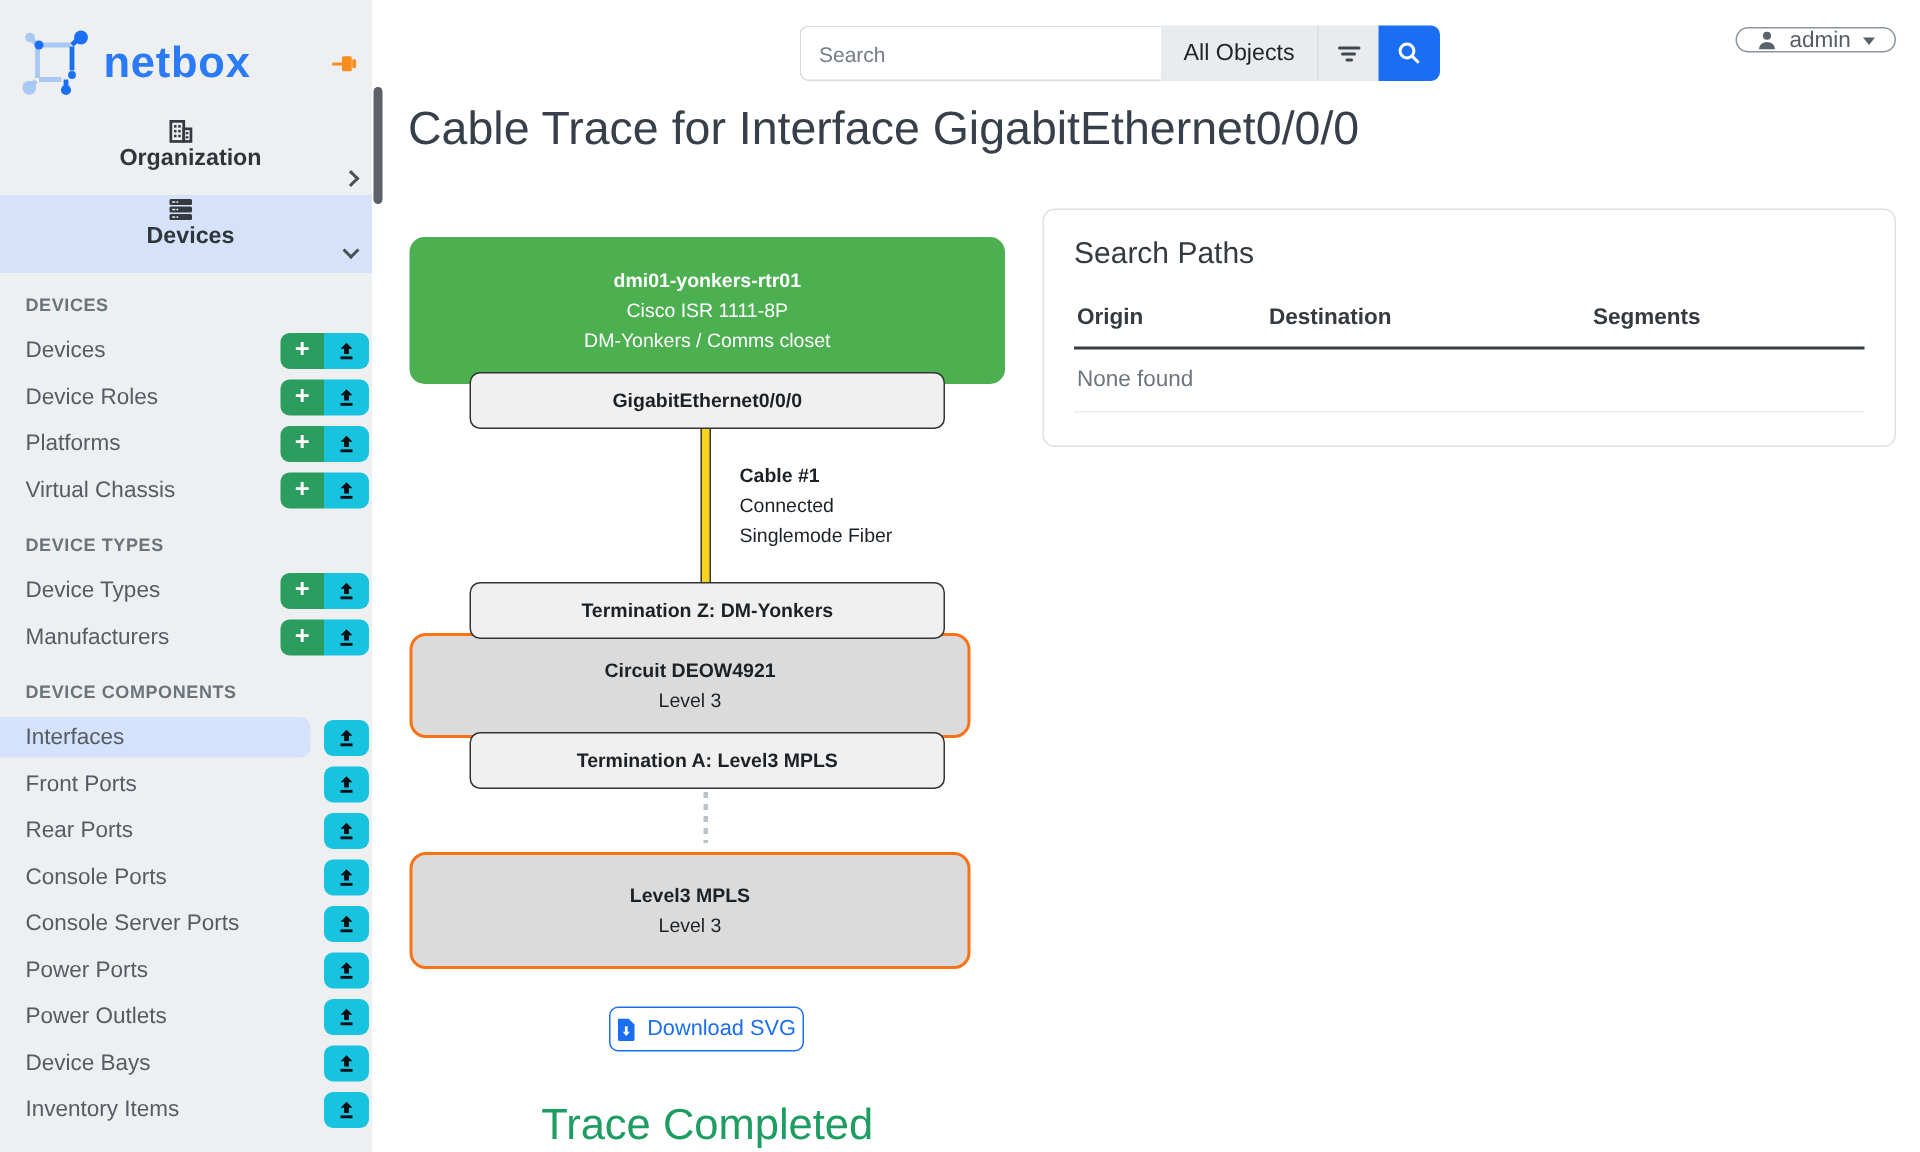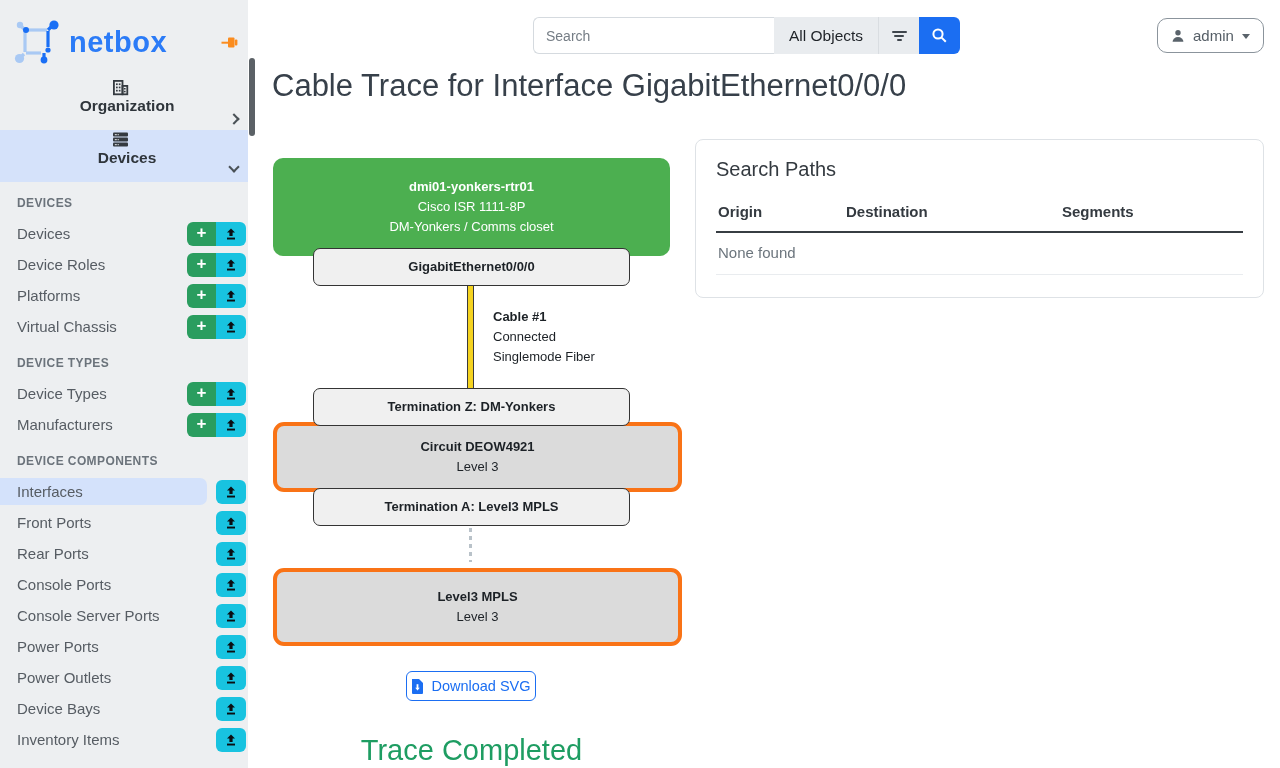--- a/index.html
+++ b/index.html
@@ -53,21 +53,21 @@
   .scope { height:37px; padding:0 15px; background:#e9ecef; border:none; font-size:15.5px;
               color:#1f2328; cursor:pointer; font-family:inherit; }
   .filterbtn { width:41px; height:37px; background:#e9ecef; border:none;
               border-left:1px solid #d9dde1; cursor:pointer; display:flex; flex-direction:column;
               align-items:center; justify-content:center; gap:2px; }
   .filterbtn i { display:block; height:2px; background:#3f464d; border-radius:1px; }
   .filterbtn i:nth-child(1){width:15px;} .filterbtn i:nth-child(2){width:10px;} .filterbtn i:nth-child(3){width:5px;}
   .searchbtn { width:41px; height:37px; background:#1b6ef2; border:none; border-radius:0 6px 6px 0;
               cursor:pointer; display:flex; align-items:center; justify-content:center; }
 
-  .adminbtn { position:absolute; left:901px; top:18px; height:35px; padding:0 13px;
+  .adminbtn { position:absolute; left:901px; top:18px; height:17px; padding:0 13px;
               background:#fff; border:1px solid #8b949c; border-radius:10px; display:flex;
               align-items:center; gap:8px; cursor:pointer; font-family:inherit; }
   .adminbtn span.uname { font-size:15px; color:#555e66; }
   .caret { width:0; height:0; border-left:4.5px solid transparent; border-right:4.5px solid transparent;
               border-top:5px solid #5a636b; margin-top:2px; }
 
   .title { position:absolute; left:16px; top:68px; font-size:31px; font-weight:400; color:#37404a; }
 
   
   .card { position:absolute; left:439px; top:139px; width:569px; height:159px;
@@ -84,21 +84,21 @@
   .trace { position:absolute; left:17px; top:158px; width:397px; height:620px; }
   .tbox { position:absolute; display:flex; flex-direction:column; align-items:center;
           justify-content:center; text-align:center; font-size:13px; color:#1c2126;
           line-height:20px; cursor:pointer; }
   .bold { font-weight:bold; }
   .device { left:0; top:0; width:397px; height:98px; background:#4caf50; border-radius:10px;
             color:#fff; z-index:1; }
   .small-box { left:40px; width:317px; height:38px; background:#f0f0f0;
             border:1px solid #343434; border-radius:7px; z-index:3; }
   .iface { top:90px; } .termz { top:230px; } .terma { top:330px; }
-  .big-box { left:0; width:409px; background:#dbdbdb; border:4px solid #f97316;
+  .big-box { left:0; width:374px; background:#dbdbdb; border:2px solid #f97316;
             border-radius:11px; z-index:2;align-items:center; }
   .circuit { top:264px; height:70px; }
   .provider { top:410px; height:78px; }
   .cable-line { position:absolute; left:194px; top:128px; width:7px; height:102px;
             background:#f5d320; border-left:1px solid #3a3a3a; border-right:1px solid #3a3a3a; z-index:2; }
   .cable-label { position:absolute; left:220px; top:149px; font-size:13px; color:#1c2126;
             line-height:20px; z-index:4; cursor:pointer; text-align:left; }
   .dotted { position:absolute; left:196px; top:370px; width:3px; height:34px;
             background:repeating-linear-gradient(to bottom,#b9c2c9 0 4px,transparent 4px 8px); }
   .dl { position:absolute; left:133px; top:513px; width:130px; height:30px; background:#fff;

